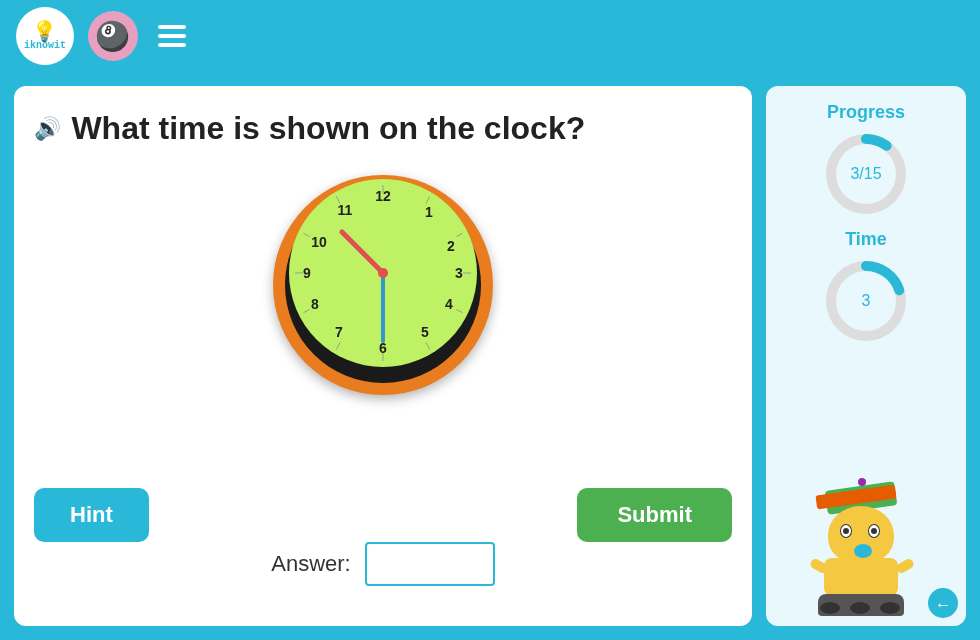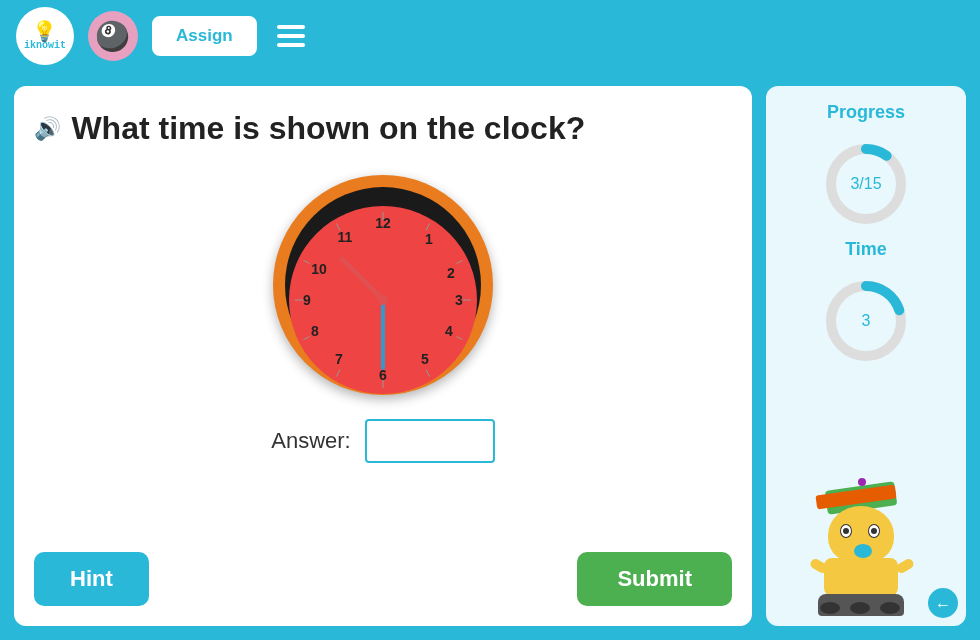--- a/index.html
+++ b/index.html
@@ -150,26 +150,26 @@
       position: absolute;
       top: 12px;
       left: 12px;
       width: 196px;
       height: 196px;
       border-radius: 50%;
       background: #1a1a1a;
     }
     #clock-face {
       position: absolute;
-      top: 31px;
+      top: 4px;
       left: 16px;
       width: 188px;
       height: 188px;
       border-radius: 50%;
-      background: #ef4444;
+      background: #bef264;
     }
 
     
     #answer-area {
       display: flex;
       align-items: center;
       gap: 14px;
       margin-bottom: 20px;
     }
     #answer-label {
@@ -224,21 +224,21 @@
       align-items: center;
       padding: 16px 10px 10px 10px;
       gap: 10px;
       position: relative;
     }
 
     .stat-section {
       display: flex;
       flex-direction: column;
       align-items: center;
-      gap: 16px;
+      gap: 6px;
     }
     .stat-label {
       font-size: 18px;
       font-weight: bold;
       color: #29b8d8;
     }
     .donut-container {
       position: relative;
       width: 90px;
       height: 90px;
@@ -292,21 +292,20 @@
 <div id="header">
   <div id="logo-box">
     <div class="logo-inner">
       <span class="logo-bulb">💡</span>
       <span id="logo-text" style="font-size:10px;font-weight:900;color:#29b8d8;font-family:Liberation Mono, monospace;">iknowit</span>
     </div>
   </div>
   <div id="mascot-icon">
     <span style="font-size:28px;">🎱</span>
   </div>
-  <button id="assign-btn">Assign</button>
   <button id="menu-btn">
     <div class="menu-line"></div>
     <div class="menu-line"></div>
     <div class="menu-line"></div>
   </button>
 </div>
 
 <div id="main">
 
   <div id="left-panel">
@@ -364,28 +363,28 @@
 
           <line x1="94" y1="94" x2="94" y2="36" stroke="#e05050" stroke-width="5" stroke-linecap="round" transform="rotate(315, 94, 94)"></line>
 
           <line x1="94" y1="94" x2="94" y2="26" stroke="#3399cc" stroke-width="4" stroke-linecap="round" transform="rotate(180, 94, 94)"></line>
 
           <circle cx="94" cy="94" r="5" fill="#e05050"></circle>
         </svg>
       </div>
     </div>
 
+    <div id="bottom-buttons">
+      <button id="hint-btn">Hint</button>
+      <button id="submit-btn">Submit</button>
+    </div>
+
     <div id="answer-area">
       <span id="answer-label">Answer:</span>
       <input id="answer-input" type="text" style="">
-    </div>
-
-    <div id="bottom-buttons">
-      <button id="hint-btn">Hint</button>
-      <button id="submit-btn">Submit</button>
     </div>
 
   </div>
 
   <div id="right-panel">
 
     <div class="stat-section">
       <span class="stat-label">Progress</span>
       <div class="donut-container">
         <svg class="donut-svg" viewBox="0 0 90 90">

